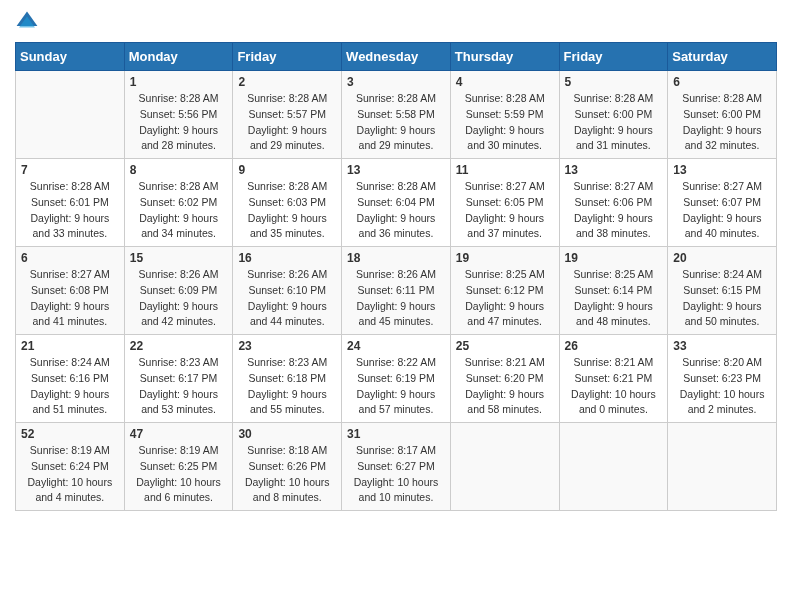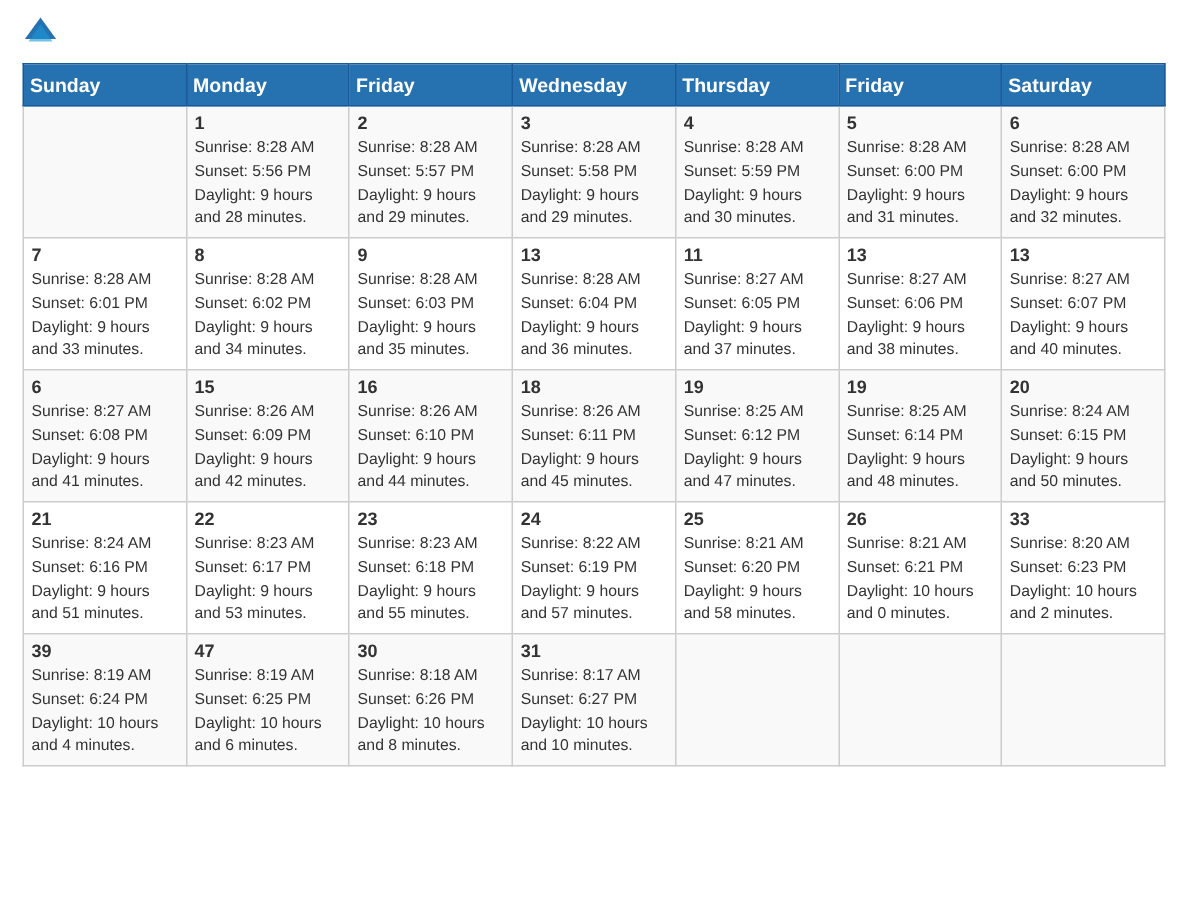--- a/index.html
+++ b/index.html
@@ -81,20 +81,21 @@
       background-color: #ffffff;
     }
     .day-number {
       font-weight: bold;
       font-size: 12px;
       display: block;
       margin-bottom: 2px;
     }
     .day-info {
       line-height: 1.5;
+      text-align: center;
     }
   </style>
 </head>
 <body>
 
 <div class="header">
   <div class="logo">
     <svg class="logo-icon" viewBox="0 0 30 30" xmlns="http://www.w3.org/2000/svg">
       <polygon points="15,2 28,20 2,20" fill="#2672b0"></polygon>
       <polygon points="15,8 25,22 5,22" fill="#1a9ad7" opacity="0.6"></polygon>
@@ -235,21 +236,21 @@
           <span class="day-number">26</span>
           <div class="day-info">Sunrise: 8:21 AM<br>Sunset: 6:21 PM<br>Daylight: 10 hours and 0 minutes.</div>
         </td>
         <td>
           <span class="day-number">33</span>
           <div class="day-info">Sunrise: 8:20 AM<br>Sunset: 6:23 PM<br>Daylight: 10 hours and 2 minutes.</div>
         </td>
       </tr>
       <tr>
         <td>
-          <span class="day-number">39</span>
+          <span class="day-number">52</span>
           <div class="day-info">Sunrise: 8:19 AM<br>Sunset: 6:24 PM<br>Daylight: 10 hours and 4 minutes.</div>
         </td>
         <td>
           <span class="day-number">47</span>
           <div class="day-info">Sunrise: 8:19 AM<br>Sunset: 6:25 PM<br>Daylight: 10 hours and 6 minutes.</div>
         </td>
         <td>
           <span class="day-number">30</span>
           <div class="day-info">Sunrise: 8:18 AM<br>Sunset: 6:26 PM<br>Daylight: 10 hours and 8 minutes.</div>
         </td>

